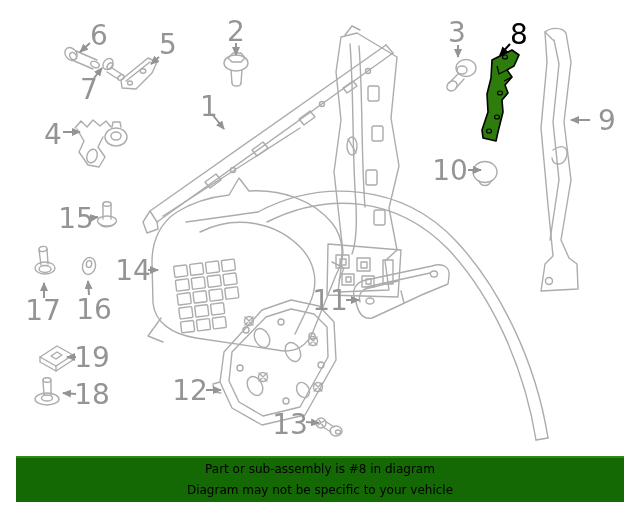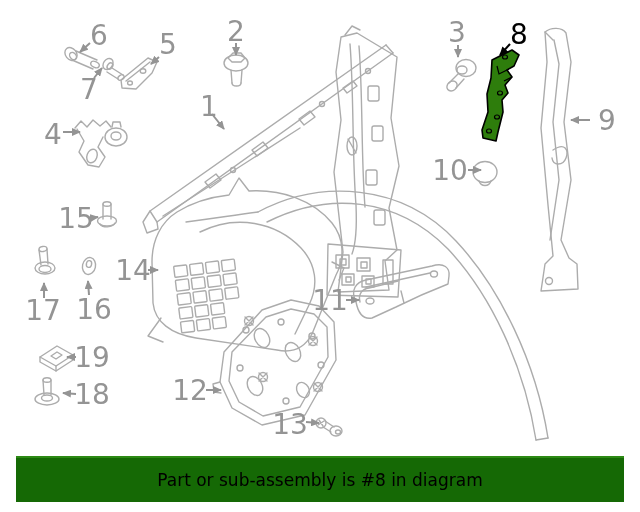--- a/index.html
+++ b/index.html
@@ -9,21 +9,21 @@
   .draw{stroke:#acacac;stroke-width:1.4;fill:none;stroke-linejoin:round;stroke-linecap:round;}
   .lbl{font-family:"DejaVu Sans",sans-serif;font-size:28px;fill:#949494;}
   .lbl.hl{fill:#000000;}
   .arrow{stroke:#949494;stroke-width:2;}
   .arrow.hl{stroke:#000000;}
   .hl-part{fill:#2e7d0c;stroke:#000000;stroke-width:1.6;stroke-linejoin:round;}
   .hl-detail{stroke:#000000;stroke-width:1.2;fill:none;}
   .banner{position:absolute;left:16px;top:456px;width:608px;height:46px;
           background:#156905;border-top:2px solid #2d8a15;box-sizing:border-box;
           display:flex;flex-direction:column;align-items:center;justify-content:center;
-          color:#000000;font-size:17px;line-height:21px;white-space:nowrap;}
+          color:#000000;font-size:12px;line-height:21px;white-space:nowrap;}
 </style>
 </head>
 <body>
 
 <div class="stage">
 <svg width="640" height="512" viewBox="0 0 640 512">
   <defs>
     <marker id="arrG" markerWidth="9" markerHeight="8" refX="8" refY="4" orient="auto" markerUnits="userSpaceOnUse">
       <path d="M0,0 L9,4 L0,8 Z" fill="#949494"></path>
     </marker>
@@ -315,14 +315,15 @@
     <text class="lbl" x="92" y="404" text-anchor="middle">18</text>
   </g>
   <g>
     <line class="arrow" x1="76" y1="357" x2="67" y2="357" marker-end="url(#arrG)"></line>
     <text class="lbl" x="92" y="367" text-anchor="middle">19</text>
   </g>
 </svg>
 
   <div class="banner">
     <div>Part or sub-assembly is #8 in diagram</div>
+    <div>Diagram may not be specific to your vehicle</div>
   </div>
 </div>
 
 </body></html>

